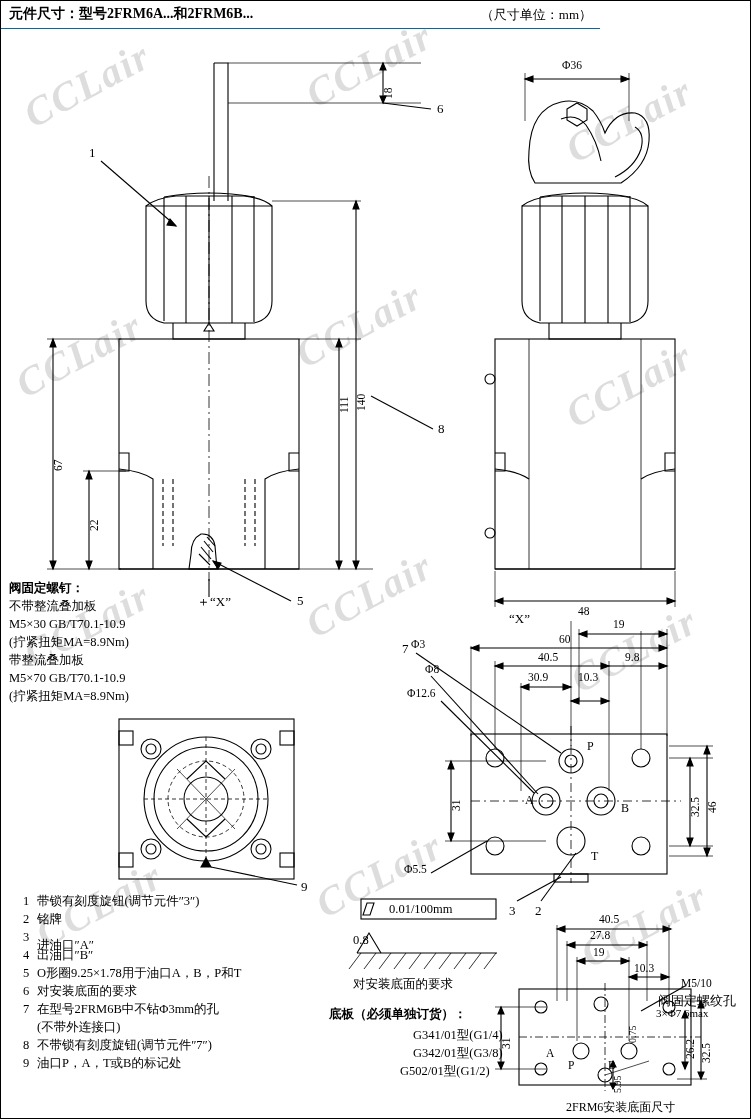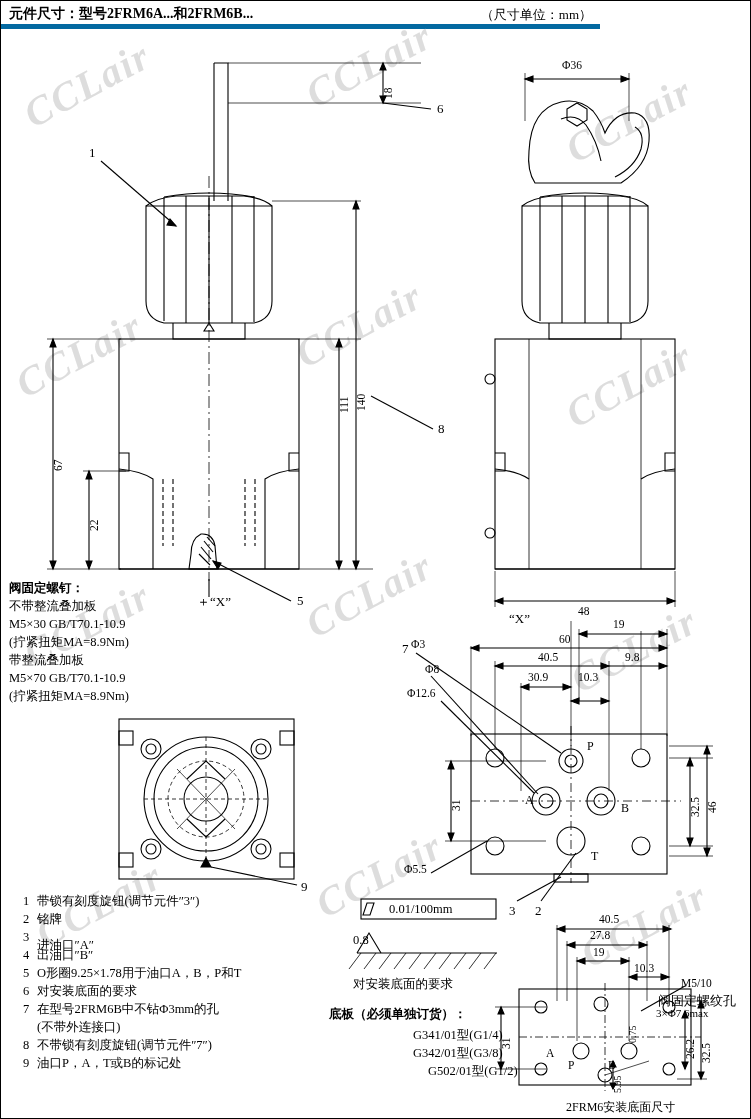--- a/index.html
+++ b/index.html
@@ -1,18 +1,18 @@
 <!DOCTYPE html>
 <html><head>
 <meta charset="utf-8">
 <style>
   html,body{margin:0;padding:0;background:#fff;}
   body{width:751px;height:1119px;font-family:"Liberation Serif",serif;color:#000;}
   #page{position:relative;width:751px;height:1119px;overflow:hidden;border:1px solid #000;box-sizing:border-box;}
-  .hdr{position:absolute;left:0;top:0;width:599px;height:28px;border-bottom:5px solid #0369a1;box-sizing:border-box;}
+  .hdr{position:absolute;left:0;top:0;width:599px;height:28px;border-bottom:1px solid #0369a1;box-sizing:border-box;}
   .hdr-title{position:absolute;left:8px;top:4px;font-size:14px;font-weight:bold;white-space:nowrap;}
   .hdr-unit{position:absolute;right:8px;top:5px;font-size:13px;white-space:nowrap;}
   .txt{position:absolute;font-size:12.5px;white-space:nowrap;line-height:15px;}
   .txtb{position:absolute;font-size:12.5px;white-space:nowrap;font-weight:bold;line-height:15px;}
   .num{position:absolute;font-size:13px;white-space:nowrap;}
   .dim{position:absolute;font-size:11.5px;white-space:nowrap;}
   .vdim{position:absolute;font-size:11.5px;white-space:nowrap;transform:rotate(-90deg);transform-origin:left top;}
   svg.ov{position:absolute;left:0;top:0;width:751px;height:1119px;pointer-events:none;}
   .wm{position:absolute;font-family:"Liberation Serif",serif;font-size:40px;font-weight:bold;font-style:italic;color:#d8d8d8;opacity:.85;transform:rotate(-28deg);letter-spacing:2px;}
 </style>
@@ -414,21 +414,21 @@
   <div class="txt" style="left:8px;  top:670px;">M5×70  GB/T70.1-10.9</div>
   <div class="txt" style="left:8px;  top:688px;">(拧紧扭矩MA=8.9Nm)</div>
 
   <div class="dim" style="left:388px; top:901px;font-size:12.5px;">0.01/100mm</div>
   <div class="dim" style="left:352px; top:932px;font-size:12.5px;">0.8</div>
   <div class="txt" style="left:352px; top:976px;">对安装底面的要求</div>
 
   <div class="txtb" style="left:328px; top:1006px;">底板（必须单独订货）：</div>
   <div class="txt" style="left:412px; top:1027px;">G341/01型(G1/4)</div>
   <div class="txt" style="left:412px; top:1045px;">G342/01型(G3/8)</div>
-  <div class="txt" style="left:427px; top:1063px;">G502/01型(G1/2)</div>
+  <div class="txt" style="left:399px; top:1063px;">G502/01型(G1/2)</div>
 
   <div class="txt" style="left:22px;  top:893px;">1</div>
   <div class="txt" style="left:36px;  top:893px;">带锁有刻度旋钮(调节元件″3″)</div>
   <div class="txt" style="left:22px;  top:911px;">2</div>
   <div class="txt" style="left:36px;  top:911px;">铭牌</div>
   <div class="txt" style="left:22px;  top:929px;">3</div>
   <div class="txt" style="left:36px;  top:929px;margin-top:8px;">进油口″A″</div>
   <div class="txt" style="left:22px;  top:947px;">4</div>
   <div class="txt" style="left:36px;  top:947px;">出油口″B″</div>
   <div class="txt" style="left:22px;  top:965px;">5</div>

